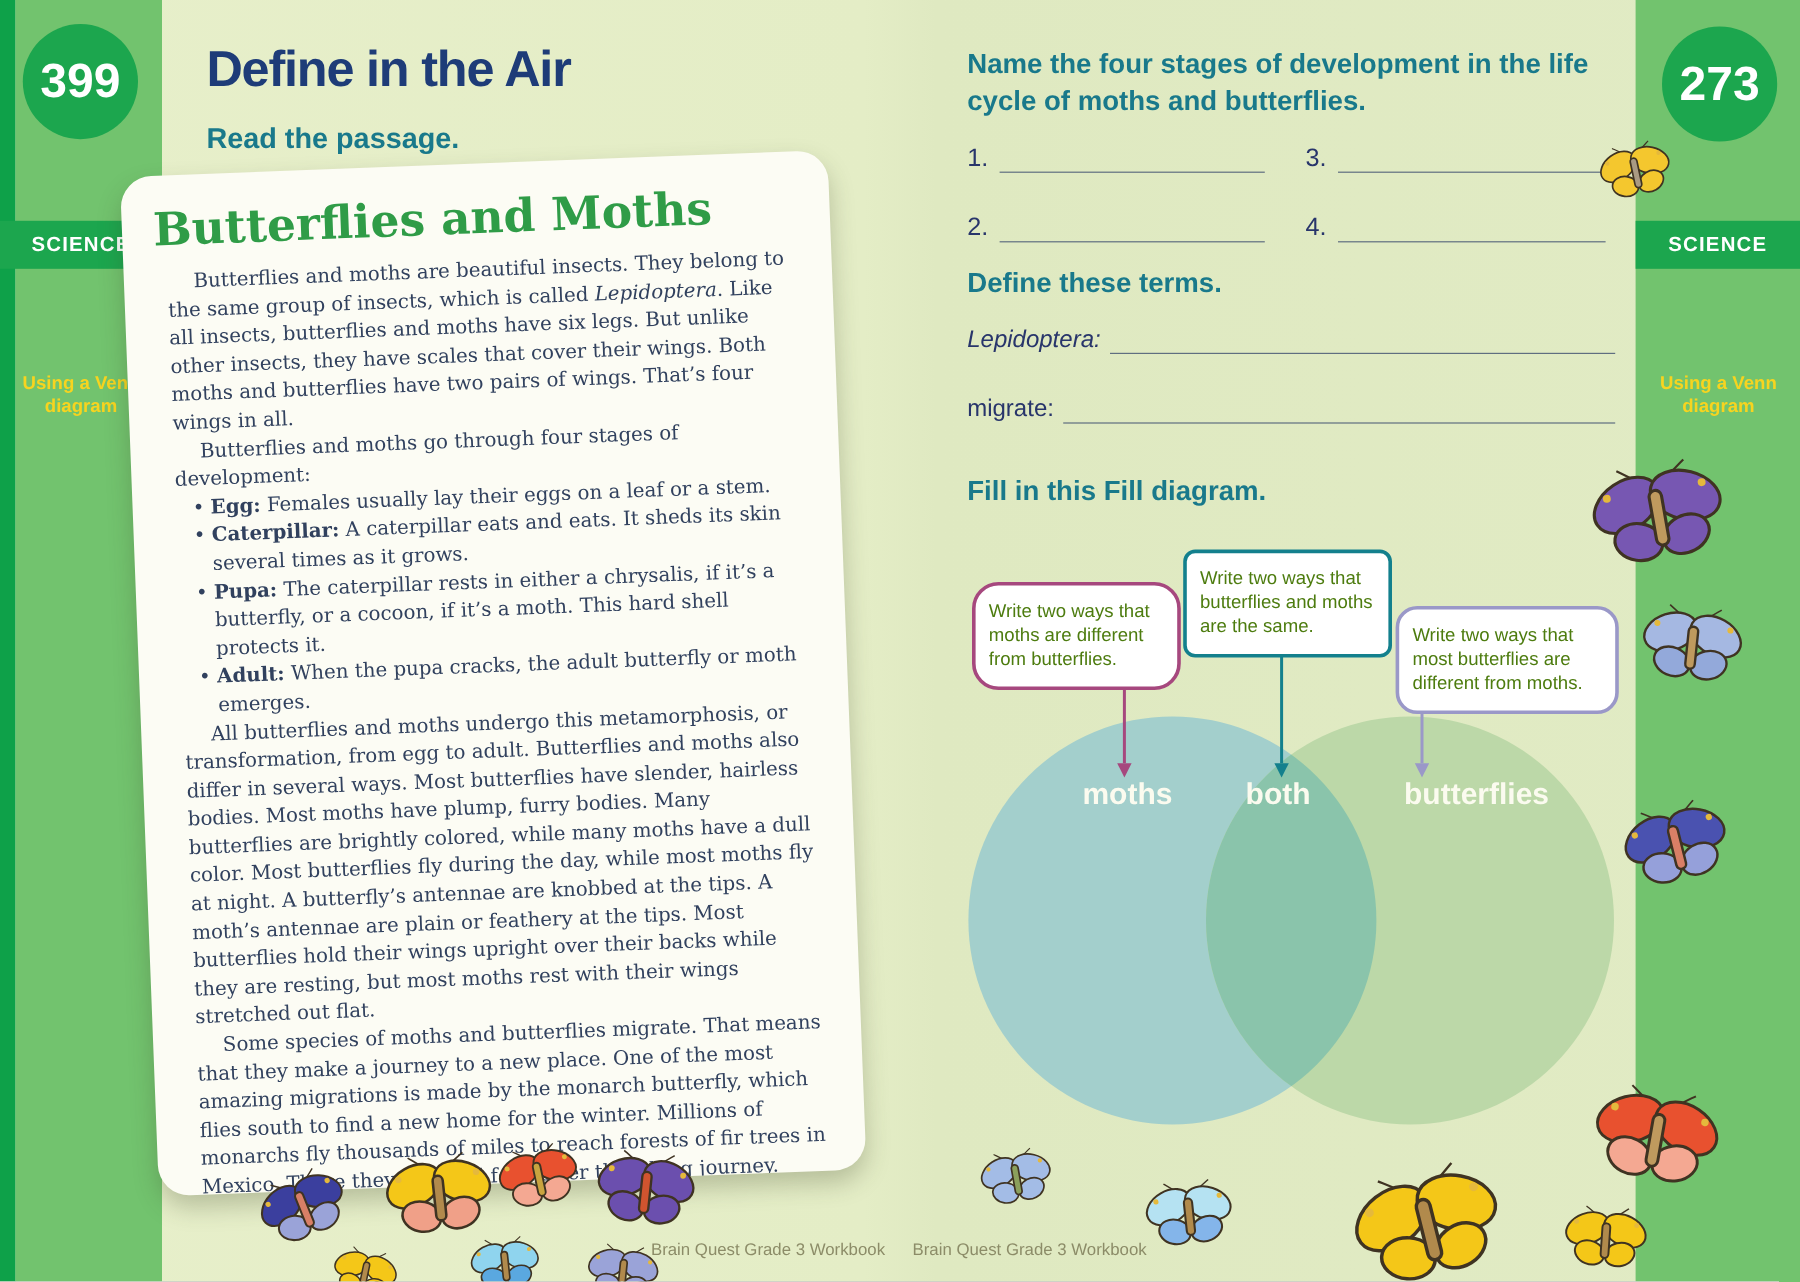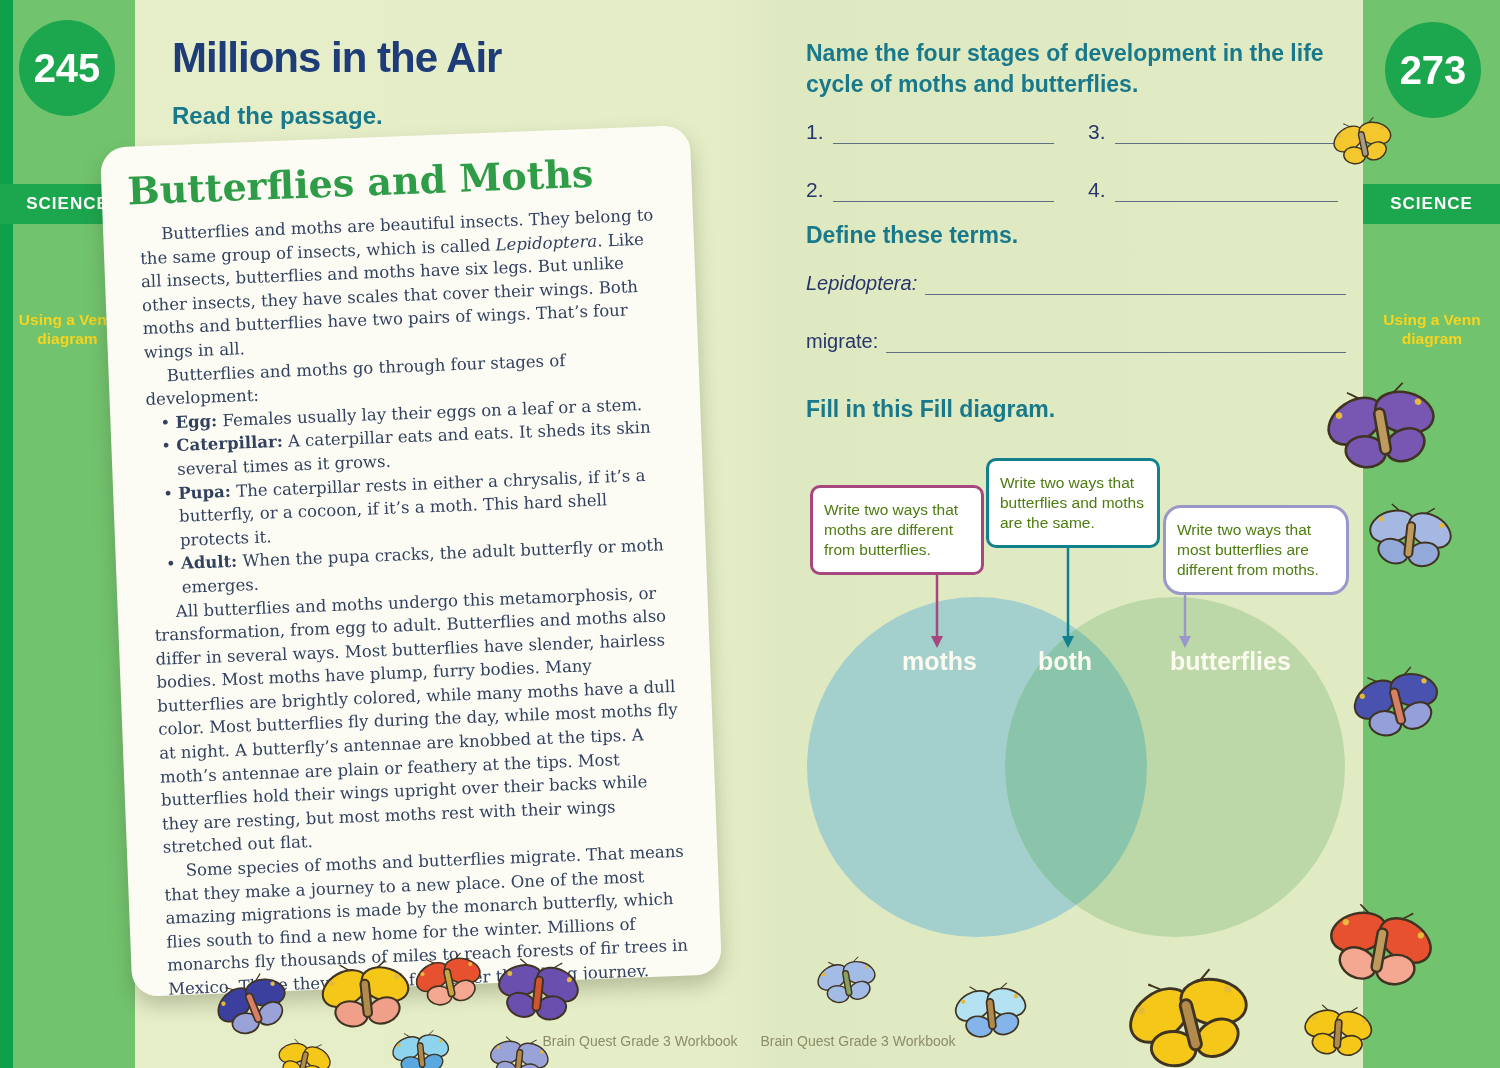--- a/index.html
+++ b/index.html
@@ -55,54 +55,54 @@
   .blank-row{position:absolute;display:flex;align-items:flex-end;z-index:2;}
   .blank-num{font-size:21px;color:#28356b;}
   .blank-line{border-bottom:1.5px solid #5f6e80;height:22px;margin-left:9px;flex:1;}
   .term-row{position:absolute;left:806px;width:540px;display:flex;align-items:flex-end;z-index:2;}
   .term-label{font-size:20px;color:#28356b;white-space:nowrap;}
   .term-italic{font-style:italic;}
   .term-line{border-bottom:1.5px solid #5f6e80;height:24px;margin-left:8px;flex:1;}
 
   .callout{position:absolute;background:#fff;border:3px solid #888;border-radius:10px;
     padding:12px 11px;font-size:15.5px;line-height:1.3;color:#4d7c0f;z-index:3;}
-  .callout-a{left:810px;top:485px;width:146px;}
+  .callout-a{left:810px;top:485px;width:146px;border-radius:22px;}
   .callout-b{left:986px;top:458px;width:146px;}
   .callout-c{left:1163px;top:505px;width:158px;border-radius:18px;}
   .arrow-layer{position:absolute;left:790px;top:440px;z-index:2;pointer-events:none;}
   .venn-layer{position:absolute;left:790px;top:590px;z-index:1;}
   .venn-label{font-weight:bold;font-size:25px;fill:#fbfbef;}
 </style>
 </head>
 <body>
 
 <div class="spread">
 
   <div class="edge-strip"></div>
   <div class="band-left"></div>
   <div class="band-right"></div>
 
   <div class="page-circle circle-left">
-    <span>245</span>
+    <span>399</span>
   </div>
   <div class="page-circle circle-right">
     <span>273</span>
   </div>
 
   <div class="science-tab science-left">
     <span>SCIENCE</span>
   </div>
   <div class="science-tab science-right">
     <span>SCIENCE</span>
   </div>
 
   <div class="skill-label skill-left">Using a Venn diagram</div>
   <div class="skill-label skill-right">Using a Venn diagram</div>
 
-  <div class="page-title">Millions in the Air</div>
+  <div class="page-title">Define in the Air</div>
   <div class="read-instruction">Read the passage.</div>
 
   <div class="passage-card">
     <div class="passage-heading">Butterflies and Moths</div>
     <div class="passage-body">
       <p><span>Butterflies and moths are beautiful insects. They belong to the same group of insects, which is called </span><i>Lepidoptera</i><span>. Like all insects, butterflies and moths have six legs. But unlike other insects, they have scales that cover their wings. Both moths and butterflies have two pairs of wings. That’s four wings in all.</span></p>
       <p>Butterflies and moths go through four stages of development:</p>
       <ul>
         <li><b>Egg:</b><span> Females usually lay their eggs on a leaf or a stem.</span></li>
         <li><b>Caterpillar:</b><span> A caterpillar eats and eats. It sheds its skin several times as it grows.</span></li>

